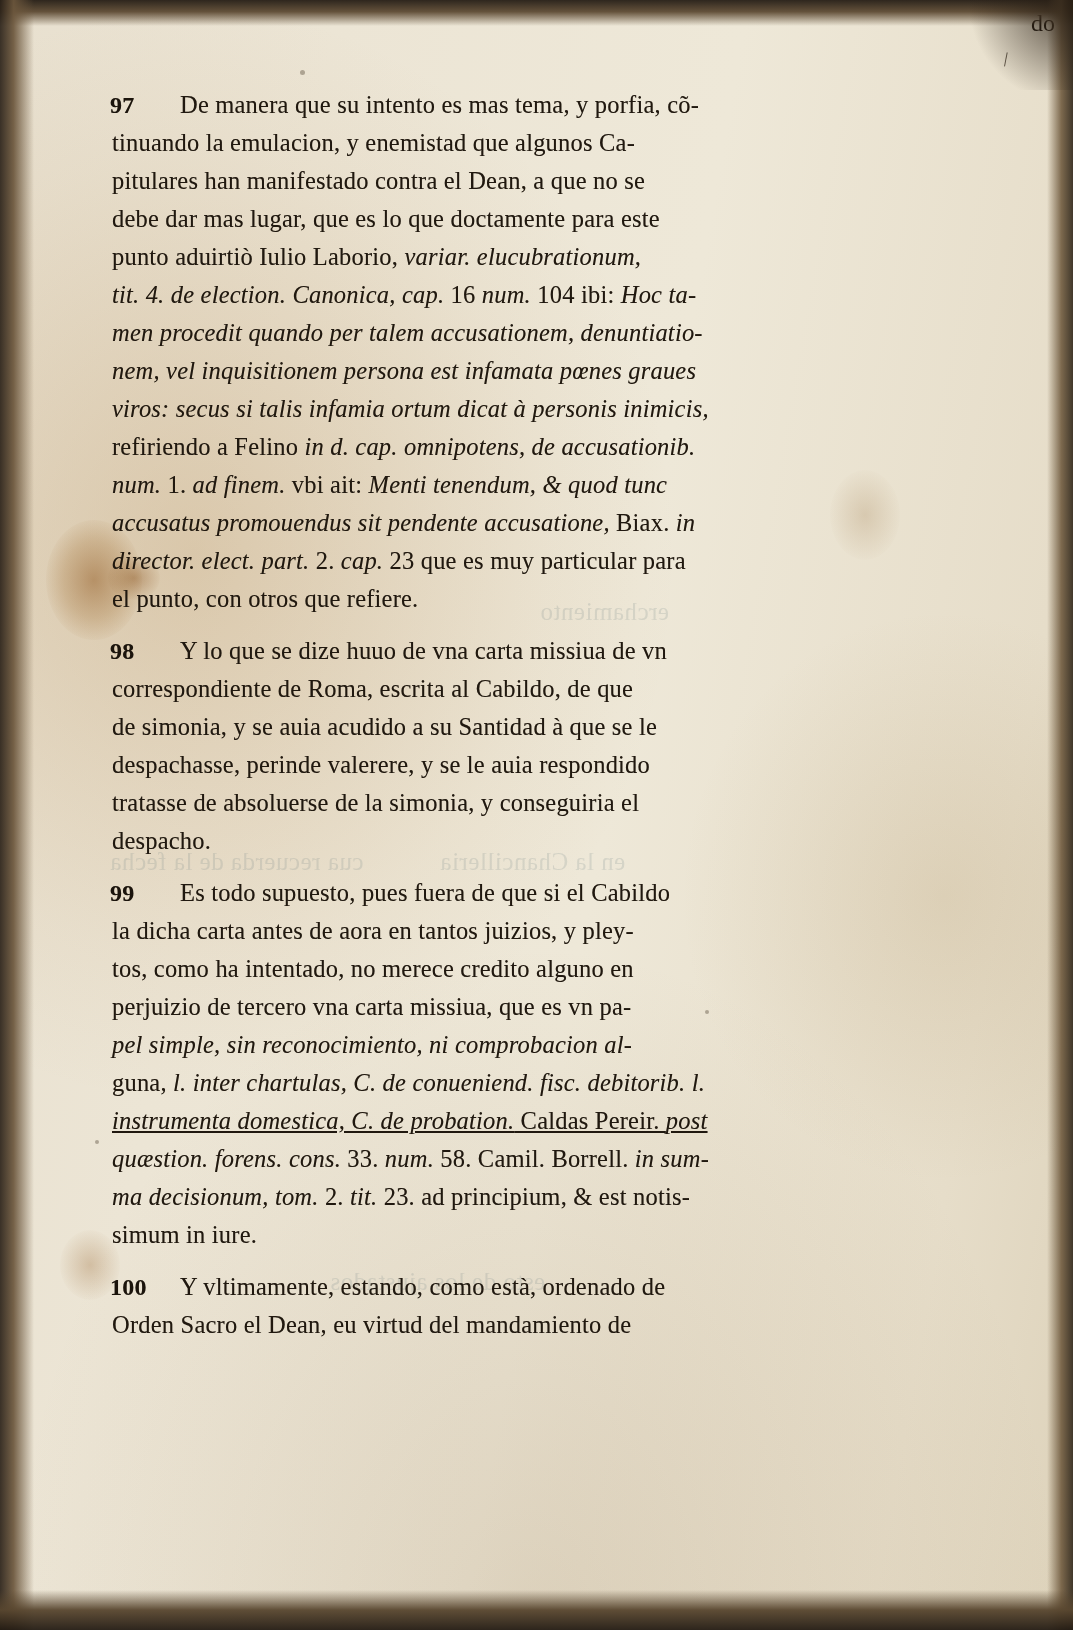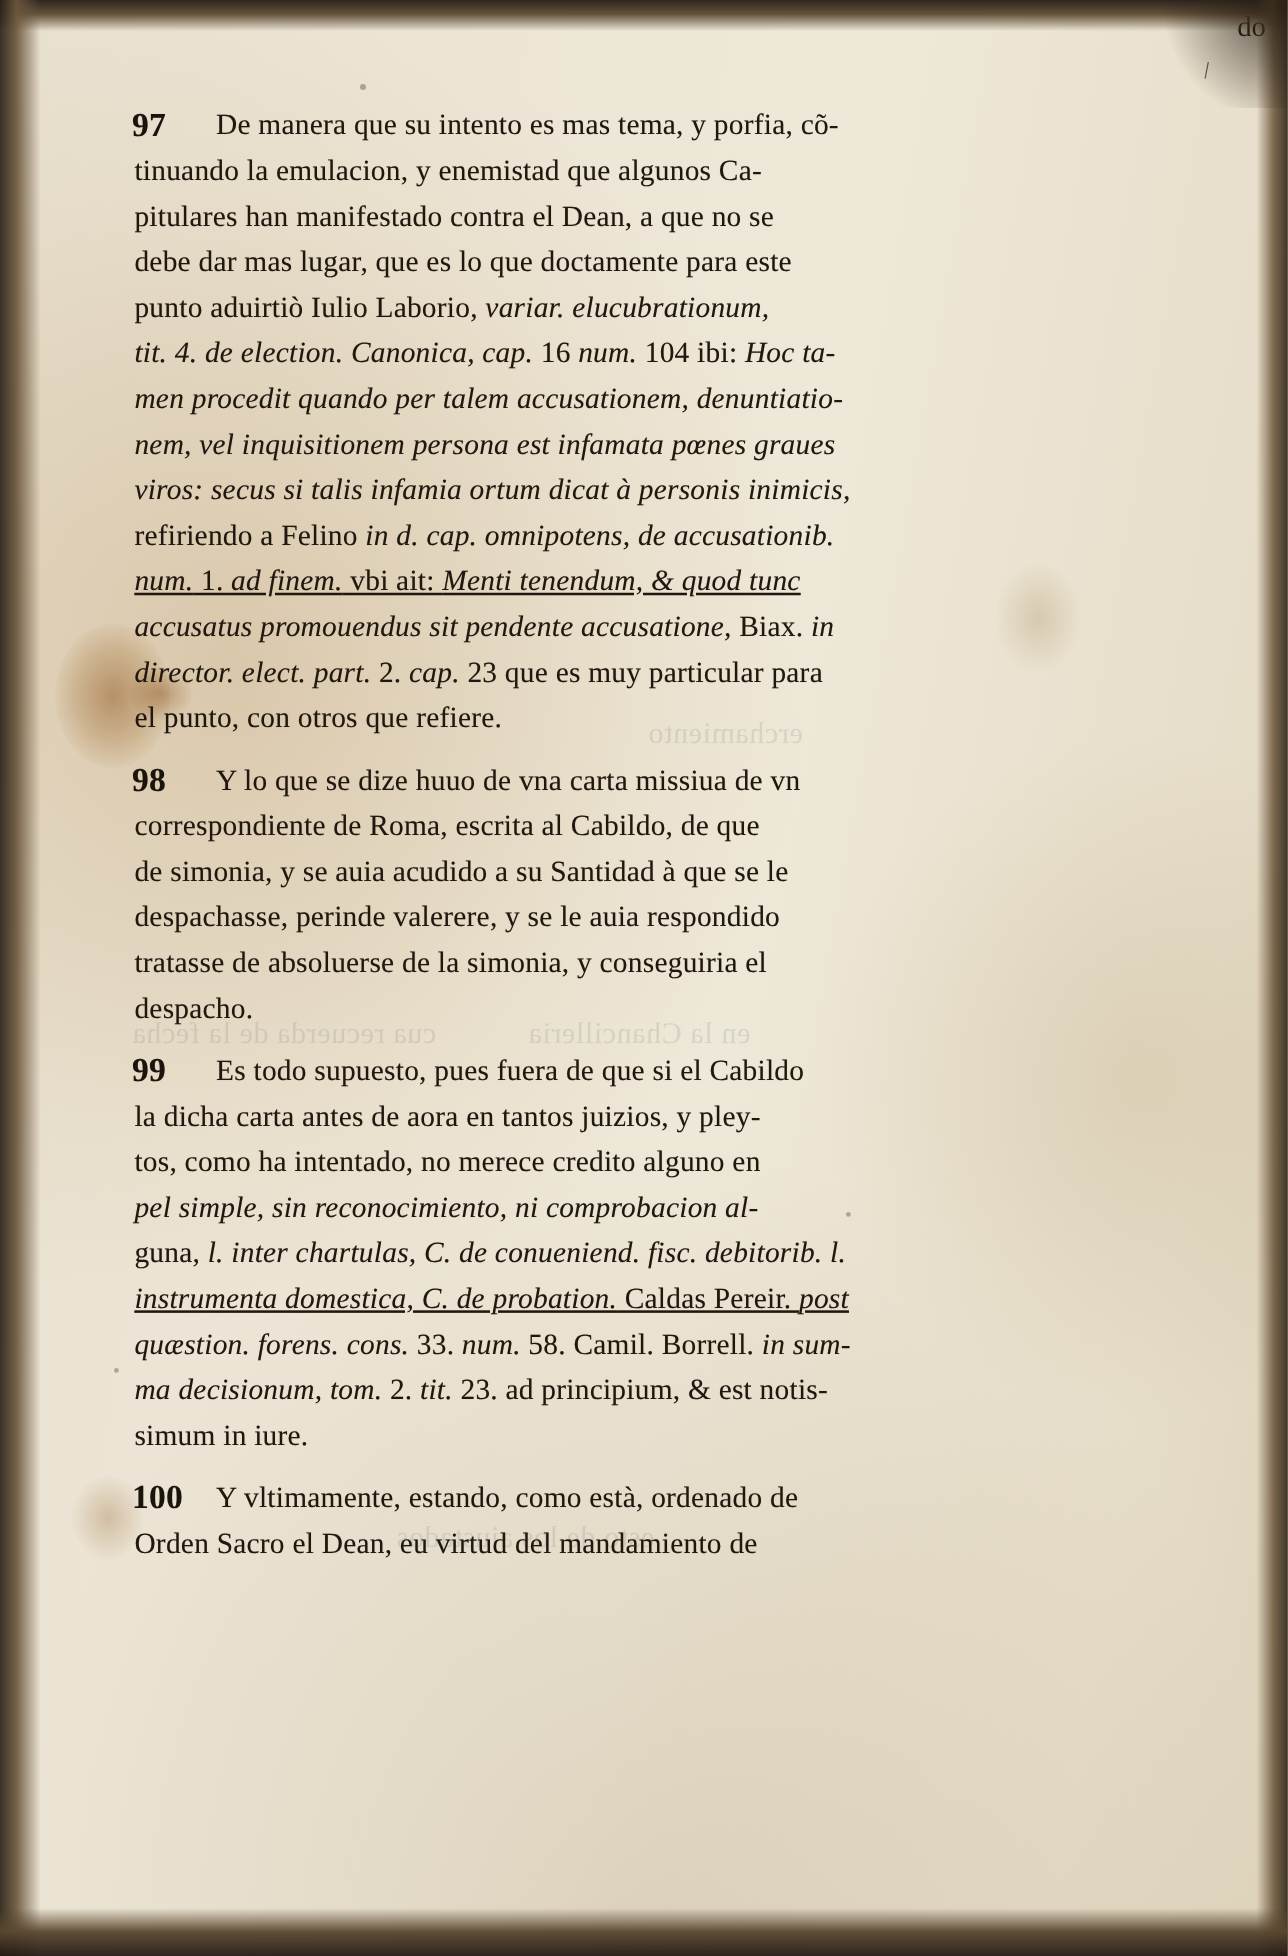--- a/index.html
+++ b/index.html
@@ -85,21 +85,21 @@
     font-family: "Liberation Serif", serif;
     font-size: 24.5px;
     line-height: 38px;
     text-align: left;
     letter-spacing: 0.2px;
   }
   .para .num {
     position: absolute;
     left: -2px;
     top: 0;
-    font-size: 28px;
+    font-size: 24px;
     font-weight: bold;
     color: #1b140c;
   }
   .para .body {
     display: block;
     padding-left: 0;
   }
   .para .body .indent {
     display: inline-block;
     width: 68px;
@@ -165,21 +165,21 @@
           <span style="display: block;"><span class="indent"></span>De manera que su intento es mas tema, y porfia, cõ-</span>
           <span style="display: block;">tinuando la emulacion, y enemistad que algunos Ca-</span>
           <span style="display: block;">pitulares han manifestado contra el Dean, a que no se</span>
           <span style="display: block;">debe dar mas lugar, que es lo que doctamente para este</span>
           <span style="display: block;">punto aduirtiò Iulio Laborio, <i>variar. elucubrationum,</i></span>
           <span style="display: block;"><i>tit. 4. de election. Canonica, cap.</i> 16 <i>num.</i> 104 ibi: <i>Hoc ta-</i></span>
           <span style="display: block;"><i>men procedit quando per talem accusationem, denuntiatio-</i></span>
           <span style="display: block;"><i>nem, vel inquisitionem persona est infamata pœnes graues</i></span>
           <span style="display: block;"><i>viros: secus si talis infamia ortum dicat à personis inimicis,</i></span>
           <span style="display: block;">refiriendo a Felino <i>in d. cap. omnipotens, de accusationib.</i></span>
-          <span style="display: block; text-decoration: underline;"><i>num.</i> 1. <i>ad finem.</i> vbi ait: <i>Menti tenendum, &amp; quod tunc</i></span>
+          <span style="display: block;"><i>num.</i> 1. <i>ad finem.</i> vbi ait: <i>Menti tenendum, &amp; quod tunc</i></span>
           <span style="display: block;"><i>accusatus promouendus sit pendente accusatione,</i> Biax. <i>in</i></span>
           <span style="display: block;"><i>director. elect. part.</i> 2. <i>cap.</i> 23 que es muy particular para</span>
           <span style="display: block;">el punto, con otros que refiere.</span>
         </span>
       </div>
       <div class="para">
         <span class="num">98</span>
         <span class="body">
           <span style="display: block;"><span class="indent"></span>Y lo que se dize huuo de vna carta missiua de vn</span>
           <span style="display: block;">correspondiente de Roma, escrita al Cabildo, de que</span>
@@ -188,20 +188,21 @@
           <span style="display: block;">tratasse de absoluerse de la simonia, y conseguiria el</span>
           <span style="display: block;">despacho.</span>
         </span>
       </div>
       <div class="para">
         <span class="num">99</span>
         <span class="body">
           <span style="display: block;"><span class="indent"></span>Es todo supuesto, pues fuera de que si el Cabildo</span>
           <span style="display: block;">la dicha carta antes de aora en tantos juizios, y pley-</span>
           <span style="display: block;">tos, como ha intentado, no merece credito alguno en</span>
+          <span style="display: block;">perjuizio de tercero vna carta missiua, que es vn pa-</span>
           <span style="display: block; font-style: italic;">pel simple, sin reconocimiento, ni comprobacion al-</span>
           <span style="display: block;">guna, <i>l. inter chartulas, C. de conueniend. fisc. debitorib. l.</i></span>
           <span style="display: block; text-decoration: underline;"><i>instrumenta domestica, C. de probation.</i> Caldas Pereir. <i>post</i></span>
           <span style="display: block;"><i>quæstion. forens. cons.</i> 33. <i>num.</i> 58. Camil. Borrell. <i>in sum-</i></span>
           <span style="display: block;"><i>ma decisionum, tom.</i> 2. <i>tit.</i> 23. ad principium, &amp; est notis-</span>
           <span style="display: block;">simum in iure.</span>
         </span>
       </div>
       <div class="para">
         <span class="num">100</span>

